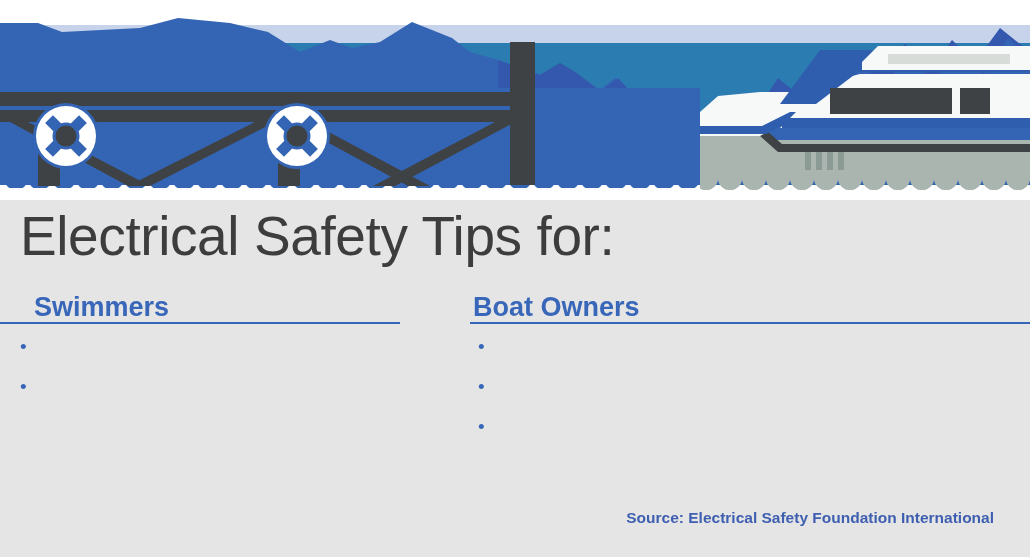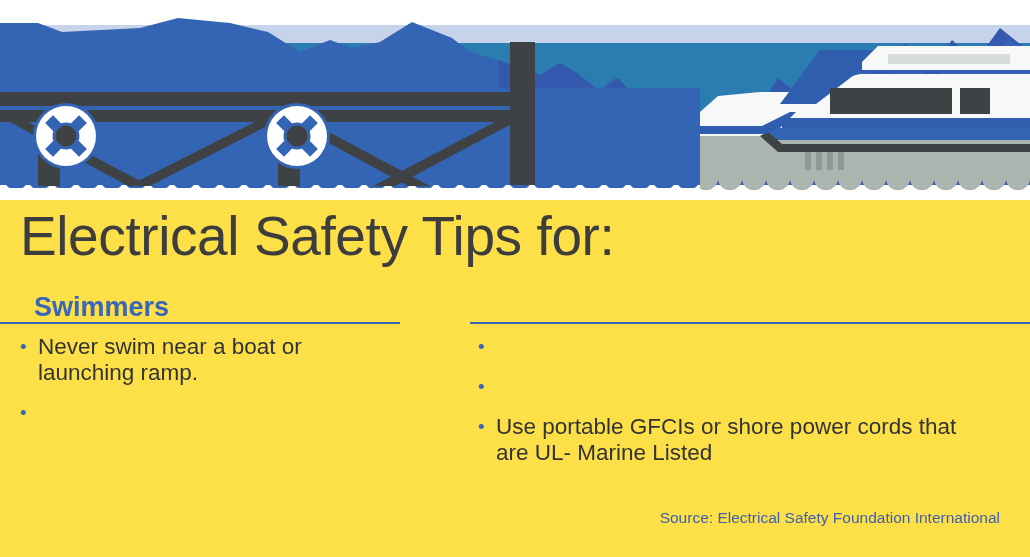--- a/index.html
+++ b/index.html
@@ -2,21 +2,21 @@
 <html><head>
 <meta charset="utf-8">
 <style>
   html,body{margin:0;padding:0;}
   body{
     width:1030px;height:557px;
     background:#ffffff;
     font-family:"Liberation Sans", sans-serif;
     overflow:hidden;
   }
-  #stage{position:relative;width:1030px;height:557px;background:#fde047;}
+  #stage{position:relative;width:1030px;height:557px;background:#e5e5e5;}
 
   
   #illustration{position:absolute;left:0;top:0;width:1030px;height:200px;}
   #illustration svg{display:block;width:1030px;height:200px;}
 
   
   .headline{
     position:absolute;left:20px;top:209px;
     font-size:55px;font-weight:400;color:#3d3d3d;
     letter-spacing:-0.4px;line-height:1;
@@ -48,23 +48,24 @@
   }
   .btext{
     color:#333333;
     font-size:22.5px;
     line-height:26px;
     white-space:pre-line;
   }
 
   
   .source{
-    position:absolute;right:30px;top:509px;
+    position:absolute;right:36px;top:509px;
     font-size:15.5px;color:#3e5fb0;
     white-space:nowrap;
+    font-weight:bold;
   }
 </style>
 </head>
 <body>
 
 <div id="stage">
 
   <div id="illustration">
     <svg viewBox="0 0 1030 200" preserveAspectRatio="none" xmlns="http://www.w3.org/2000/svg">
       <defs>
@@ -210,39 +211,36 @@
   </div>
 
   <div class="headline">Electrical Safety Tips for:</div>
 
   <div class="col-head" style="left:18px;top:294px;margin-left:16px;">Swimmers</div>
   <div class="rule" style="left:0px;top:322px;width:400px;"></div>
 
   <div class="bullets" style="left:20px;top:334px;width:420px;">
     <div class="bullet">
       <span class="dot">•</span>
-      <span class="btext">Never swim near a boat or
-launching ramp.</span>
     </div>
     <div class="bullet">
       <span class="dot">•</span>
     </div>
   </div>
 
+  <div class="col-head" style="left:473px;top:294px;">Boat Owners</div>
   <div class="rule" style="left:470px;top:322px;width:560px;"></div>
 
   <div class="bullets" style="left:478px;top:334px;width:545px;">
     <div class="bullet">
       <span class="dot">•</span>
     </div>
     <div class="bullet">
       <span class="dot">•</span>
     </div>
     <div class="bullet">
       <span class="dot">•</span>
-      <span class="btext">Use portable GFCIs or shore power cords that
-are UL- Marine Listed</span>
     </div>
   </div>
 
   <div class="source">Source: Electrical Safety Foundation International</div>
 
 </div>
 
 </body></html>

